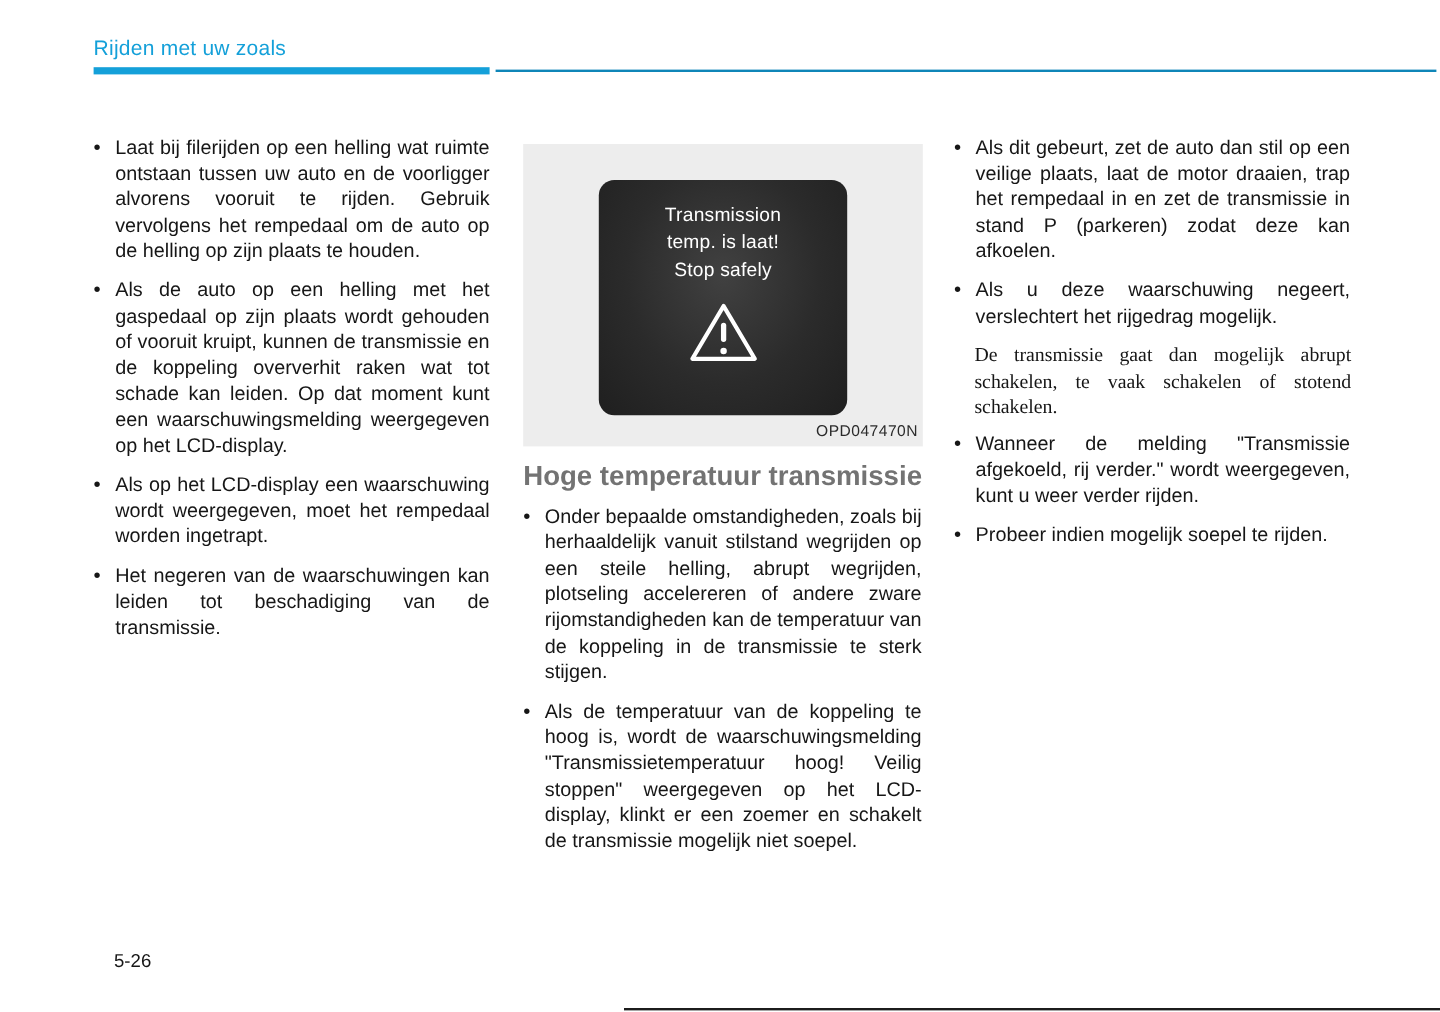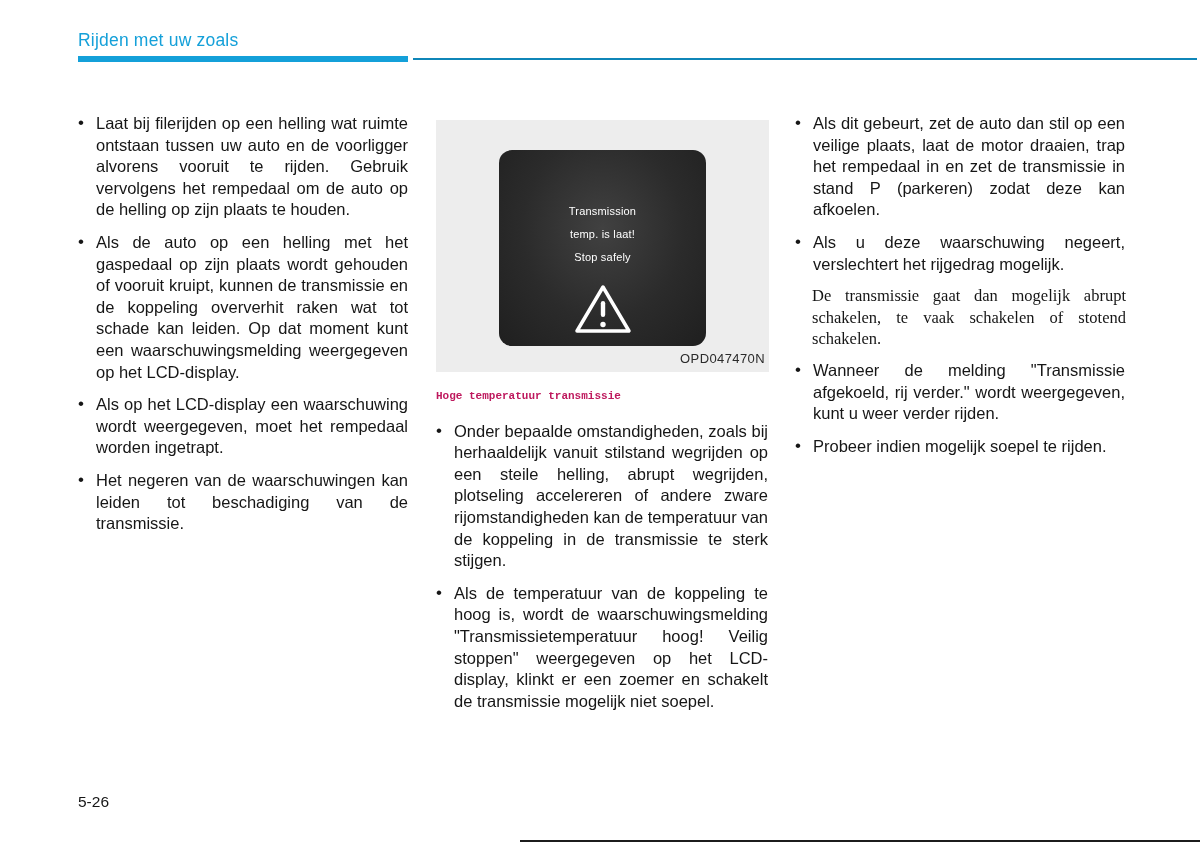--- a/index.html
+++ b/index.html
@@ -50,36 +50,36 @@
   }
   .screen {
     position: absolute; left: 63px; top: 30px;
     width: 207px; height: 196px;
     border-radius: 13px;
     background: radial-gradient(ellipse at 50% 40%, #414141 0%, #2b2b2b 55%, #1f1f1f 100%);
     color: #ffffff;
     text-align: center;
     padding-top: 18px;
   }
-  .screen-text { font-size: 11px; line-height: 23px; letter-spacing: 0.2px; margin-top: 32px; }
+  .screen-text { font-size: 16px; line-height: 23px; letter-spacing: 0.2px; }
   .tri { margin-top: 13px; }
   .fig-code {
     position: absolute; right: 4px; bottom: 2px;
     font-size: 13px; color: #2b2b2b; letter-spacing: 0.4px;
   }
   .caption {
-    font-family: Liberation Mono, monospace;
-    font-size: 11px; font-weight: bold;
-    color: #be185d;
+    font-family: Liberation Sans, sans-serif;
+    font-size: 23px; font-weight: bold;
+    color: #737373;
     margin: 0 0 12px 0;
   }
 
   
   .page-number {
-    position: absolute; left: 78px; top: 793px;
+    position: absolute; left: 95px; top: 793px;
     font-size: 15.5px; color: #161616;
   }
   .bottom-edge {
     position: absolute; left: 520px; right: 0; bottom: 1px;
     height: 2px; background: #1c1c1c;
   }
 </style>
 </head>
 <body>
 

